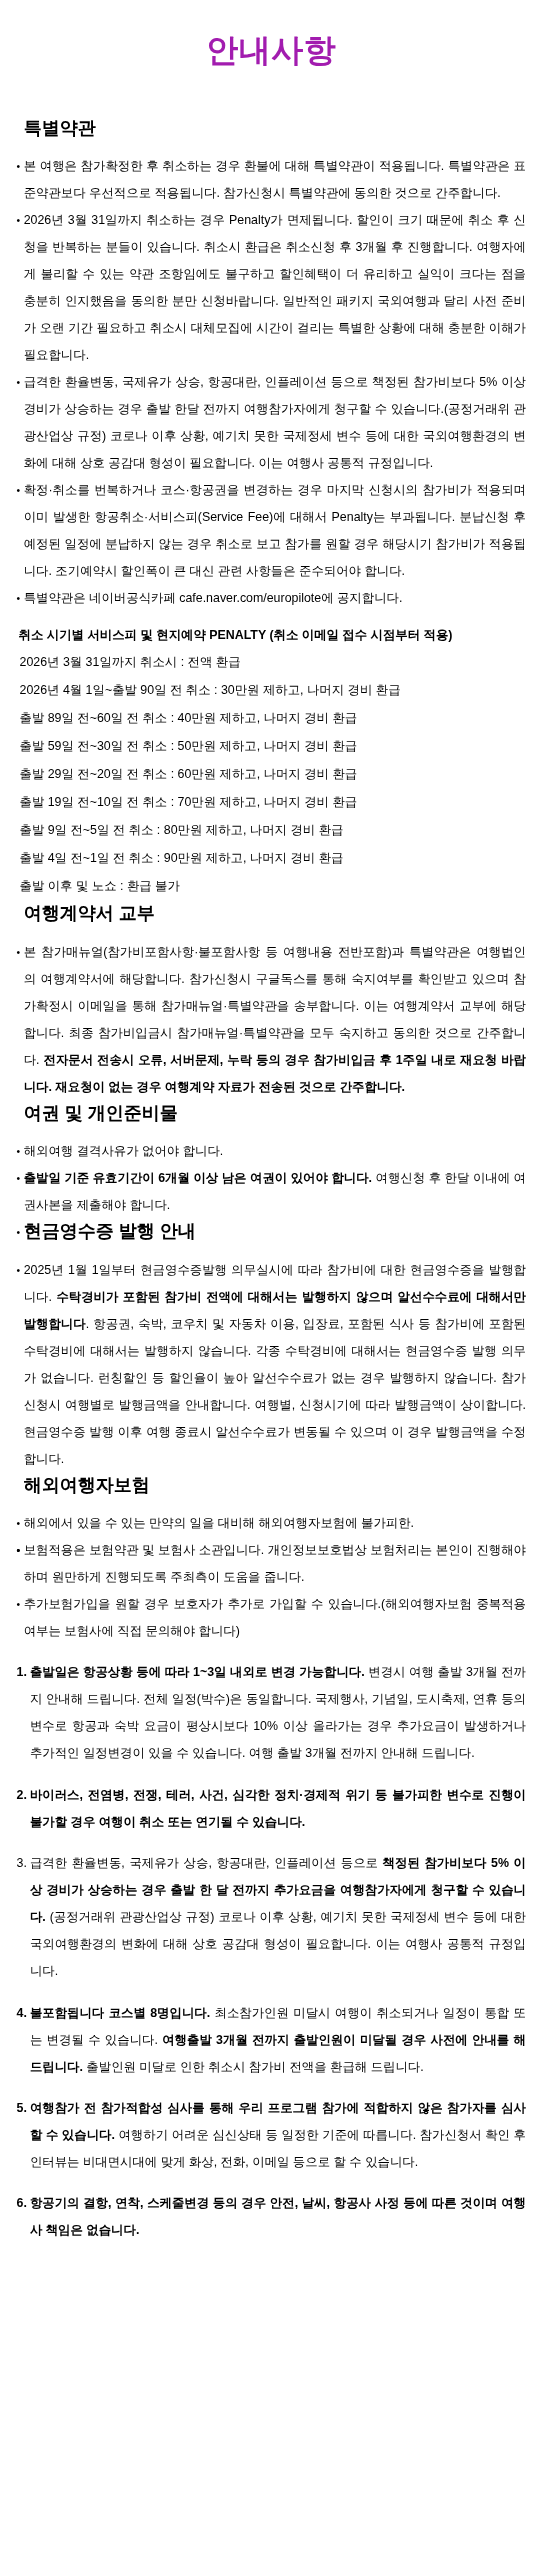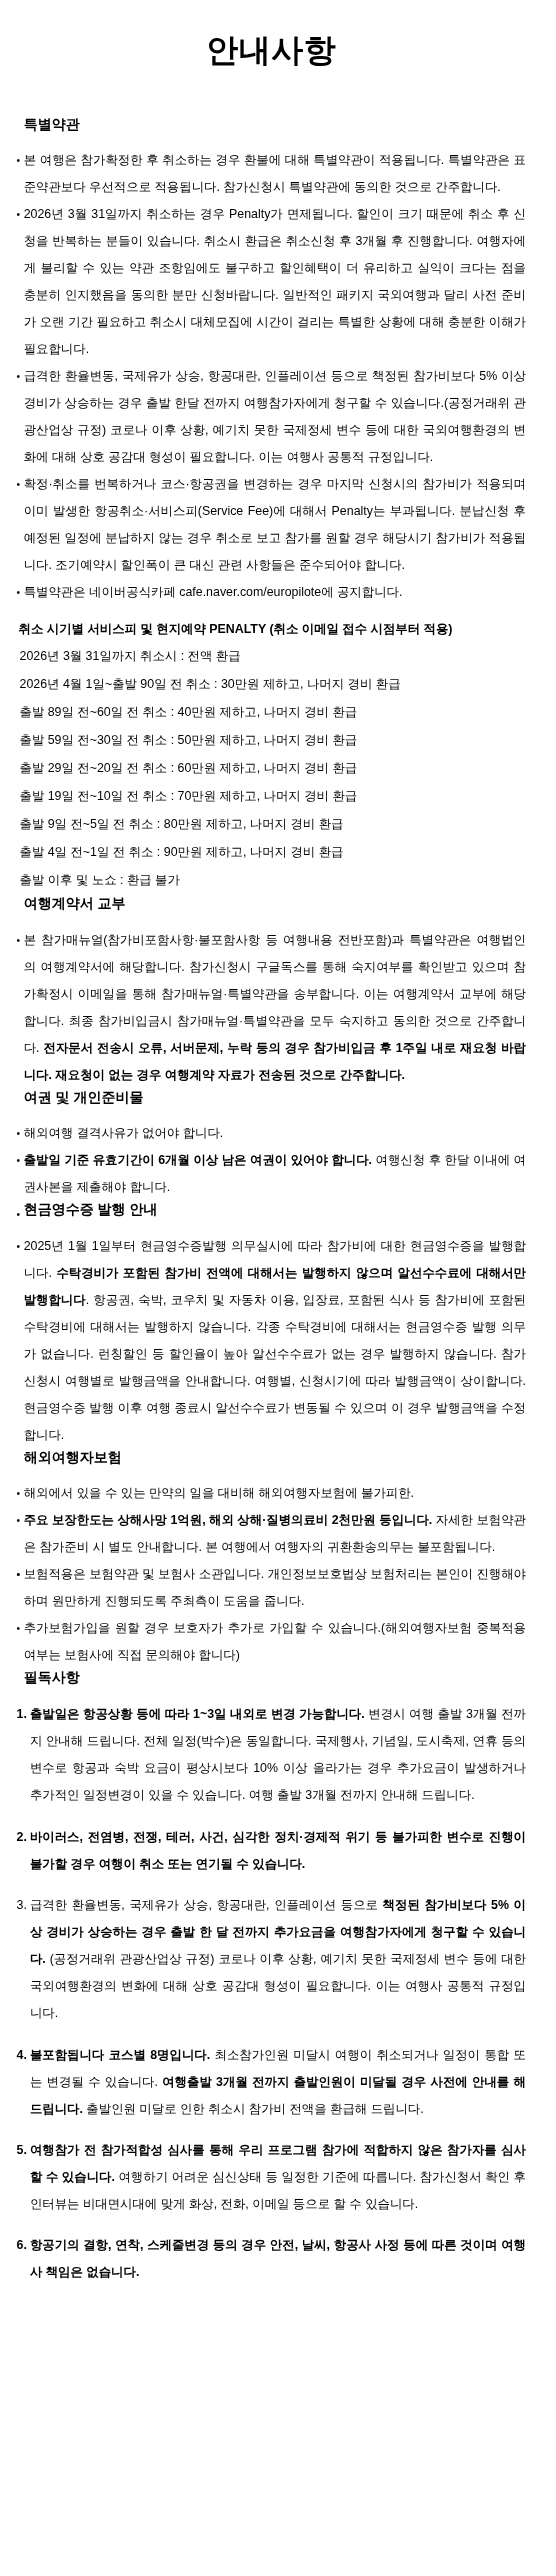--- a/index.html
+++ b/index.html
@@ -18,21 +18,21 @@
     text-align:center;
     font-size:32px;
     font-weight:800;
     letter-spacing:0.5px;
     color:#17375e;
   }
   section.sec{ }
   section.sec:first-of-type{ margin-top:43px; }
   .sec-heading{
     margin:0 0 13.4px 7.2px;
-    font-size:14px;
+    font-size:18px;
     font-weight:800;
     color:#000;
   }
   .para{
     margin:0;
     font-size:12.4px;
     line-height:27px;
     text-align:justify;
     word-break:break-all;
     color:#000;
@@ -67,21 +67,21 @@
   }
   .sched{
     margin-left:3px;
     margin-bottom:1px;
   }
 </style>
 </head>
 <body>
 
 <main class="doc">
-  <h1 class="page-title" style="color: #000000;">안내사항</h1>
+  <h1 class="page-title" style="color: #a21caf;">안내사항</h1>
   <div>
       <section class="sec">
         <h2 class="sec-heading">특별약관</h2>
         <p class="para bullet"><span class="marker">•</span><span class="runs"><span>본 여행은 참가확정한 후 취소하는 경우 환불에 대해 특별약관이 적용됩니다. 특별약관은 표준약관보다 우선적으로 적용됩니다. 참가신청시 특별약관에 동의한 것으로 간주합니다.</span></span></p>
         <p class="para bullet"><span class="marker">•</span><span class="runs"><span>2026년 3월 31일까지 취소하는 경우 Penalty가 면제됩니다. 할인이 크기 때문에 취소 후 신청을 반복하는 분들이 있습니다. 취소시 환급은 취소신청 후 3개월 후 진행합니다. 여행자에게 불리할 수 있는 약관 조항임에도 불구하고 할인혜택이 더 유리하고 실익이 크다는 점을 충분히 인지했음을 동의한 분만 신청바랍니다. 일반적인 패키지 국외여행과 달리 사전 준비가 오랜 기간 필요하고 취소시 대체모집에 시간이 걸리는 특별한 상황에 대해 충분한 이해가 필요합니다.</span></span></p>
         <p class="para bullet"><span class="marker">•</span><span class="runs"><span>급격한 환율변동, 국제유가 상승, 항공대란, 인플레이션 등으로 책정된 참가비보다 5% 이상 경비가 상승하는 경우 출발 한달 전까지 여행참가자에게 청구할 수 있습니다.(공정거래위 관광산업상 규정) 코로나 이후 상황, 예기치 못한 국제정세 변수 등에 대한 국외여행환경의 변화에 대해 상호 공감대 형성이 필요합니다. 이는 여행사 공통적 규정입니다.</span></span></p>
         <p class="para bullet"><span class="marker">•</span><span class="runs"><span>확정·취소를 번복하거나 코스·항공권을 변경하는 경우 마지막 신청시의 참가비가 적용되며 이미 발생한 항공취소·서비스피(Service Fee)에 대해서 Penalty는 부과됩니다. 분납신청 후 예정된 일정에 분납하지 않는 경우 취소로 보고 참가를 원할 경우 해당시기 참가비가 적용됩니다. 조기예약시 할인폭이 큰 대신 관련 사항들은 준수되어야 합니다.</span></span></p>
         <p class="para bullet"><span class="marker">•</span><span class="runs"><span>특별약관은 네이버공식카페 cafe.naver.com/europilote에 공지합니다.</span></span></p>
         <p class="para subhead"><span class="runs"><span class="b">취소 시기별 서비스피 및 현지예약 PENALTY (취소 이메일 접수 시점부터 적용)</span></span></p>
         <p class="para sched"><span class="runs"><span>2026년 3월 31일까지 취소시 : 전액 환급</span></span></p>
@@ -104,27 +104,26 @@
         <p class="para bullet"><span class="marker">•</span><span class="runs"><span class="b">출발일 기준 유효기간이 6개월 이상 남은 여권이 있어야 합니다.</span><span> 여행신청 후 한달 이내에 여권사본을 제출해야 합니다.</span></span></p>
         <p class="para bullet"><span class="marker">•</span></p>
       </section>
       <section class="sec">
         <h2 class="sec-heading">현금영수증 발행 안내</h2>
         <p class="para bullet"><span class="marker">•</span><span class="runs"><span>2025년 1월 1일부터 현금영수증발행 의무실시에 따라 참가비에 대한 현금영수증을 발행합니다. </span><span class="b">수탁경비가 포함된 참가비 전액에 대해서는 발행하지 않으며 알선수수료에 대해서만 발행합니다</span><span>. 항공권, 숙박, 코우치 및 자동차 이용, 입장료, 포함된 식사 등 참가비에 포함된 수탁경비에 대해서는 발행하지 않습니다. 각종 수탁경비에 대해서는 현금영수증 발행 의무가 없습니다. 런칭할인 등 할인율이 높아 알선수수료가 없는 경우 발행하지 않습니다. 참가신청시 여행별로 발행금액을 안내합니다. 여행별, 신청시기에 따라 발행금액이 상이합니다. 현금영수증 발행 이후 여행 종료시 알선수수료가 변동될 수 있으며 이 경우 발행금액을 수정합니다.</span></span></p>
       </section>
       <section class="sec">
         <h2 class="sec-heading">해외여행자보험</h2>
         <p class="para bullet"><span class="marker">•</span><span class="runs"><span>해외에서 있을 수 있는 만약의 일을 대비해 해외여행자보험에 불가피한.</span></span></p>
-        <p class="para bullet"><span class="marker">•</span><span class="runs"><span class="b">주요 보장한도는 상해사망 1억원, 해외 상해·질병의료비 2천만원 등입니다.</span><span> 자세한 보험약관은 참가준비 시 별도 안내합니다. 본 여행에서 여행자의 귀환환송의무는 불포함됩니다.</span></span></p>
+        <p class="para bullet"><span class="marker">•</span></p>
         <p class="para bullet"><span class="marker">•</span></p>
         <p class="para bullet"><span class="marker">•</span><span class="runs"><span>보험적용은 보험약관 및 보험사 소관입니다. 개인정보보호법상 보험처리는 본인이 진행해야 하며 원만하게 진행되도록 주최측이 도움을 줍니다.</span></span></p>
         <p class="para bullet"><span class="marker">•</span><span class="runs"><span>추가보험가입을 원할 경우 보호자가 추가로 가입할 수 있습니다.(해외여행자보험 중복적용 여부는 보험사에 직접 문의해야 합니다)</span></span></p>
       </section>
       <section class="sec">
-        <h2 class="sec-heading">필독사항</h2>
         <p class="para num"><span class="nmarker b">1.</span><span class="runs"><span class="b">출발일은 항공상황 등에 따라 1~3일 내외로 변경 가능합니다.</span><span> 변경시 여행 출발 3개월 전까지 안내해 드립니다. 전체 일정(박수)은 동일합니다. 국제행사, 기념일, 도시축제, 연휴 등의 변수로 항공과 숙박 요금이 평상시보다 10% 이상 올라가는 경우 추가요금이 발생하거나 추가적인 일정변경이 있을 수 있습니다. 여행 출발 3개월 전까지 안내해 드립니다.</span></span></p>
         <p class="para num"><span class="nmarker b">2.</span><span class="runs"><span class="b">바이러스, 전염병, 전쟁, 테러, 사건, 심각한 정치·경제적 위기 등 불가피한 변수로 진행이 불가할 경우 여행이 취소 또는 연기될 수 있습니다.</span></span></p>
         <p class="para num"><span class="nmarker">3.</span><span class="runs"><span>급격한 환율변동, 국제유가 상승, 항공대란, 인플레이션 등으로 </span><span class="b">책정된 참가비보다 5% 이상 경비가 상승하는 경우 출발 한 달 전까지 추가요금을 여행참가자에게 청구할 수 있습니다.</span><span> (공정거래위 관광산업상 규정) 코로나 이후 상황, 예기치 못한 국제정세 변수 등에 대한 국외여행환경의 변화에 대해 상호 공감대 형성이 필요합니다. 이는 여행사 공통적 규정입니다.</span></span></p>
         <p class="para num"><span class="nmarker b">4.</span><span class="runs"><span class="b">불포함됩니다 코스별 8명입니다.</span><span> 최소참가인원 미달시 여행이 취소되거나 일정이 통합 또는 변경될 수 있습니다. </span><span class="b">여행출발 3개월 전까지 출발인원이 미달될 경우 사전에 안내를 해드립니다.</span><span> 출발인원 미달로 인한 취소시 참가비 전액을 환급해 드립니다.</span></span></p>
         <p class="para num"><span class="nmarker b">5.</span><span class="runs"><span class="b">여행참가 전 참가적합성 심사를 통해 우리 프로그램 참가에 적합하지 않은 참가자를 심사할 수 있습니다.</span><span> 여행하기 어려운 심신상태 등 일정한 기준에 따릅니다. 참가신청서 확인 후 인터뷰는 비대면시대에 맞게 화상, 전화, 이메일 등으로 할 수 있습니다.</span></span></p>
         <p class="para num"><span class="nmarker b">6.</span><span class="runs"><span class="b">항공기의 결항, 연착, 스케줄변경 등의 경우 안전, 날씨, 항공사 사정 등에 따른 것이며 여행사 책임은 없습니다.</span></span></p>
       </section>
     </div>
 </main>
 

